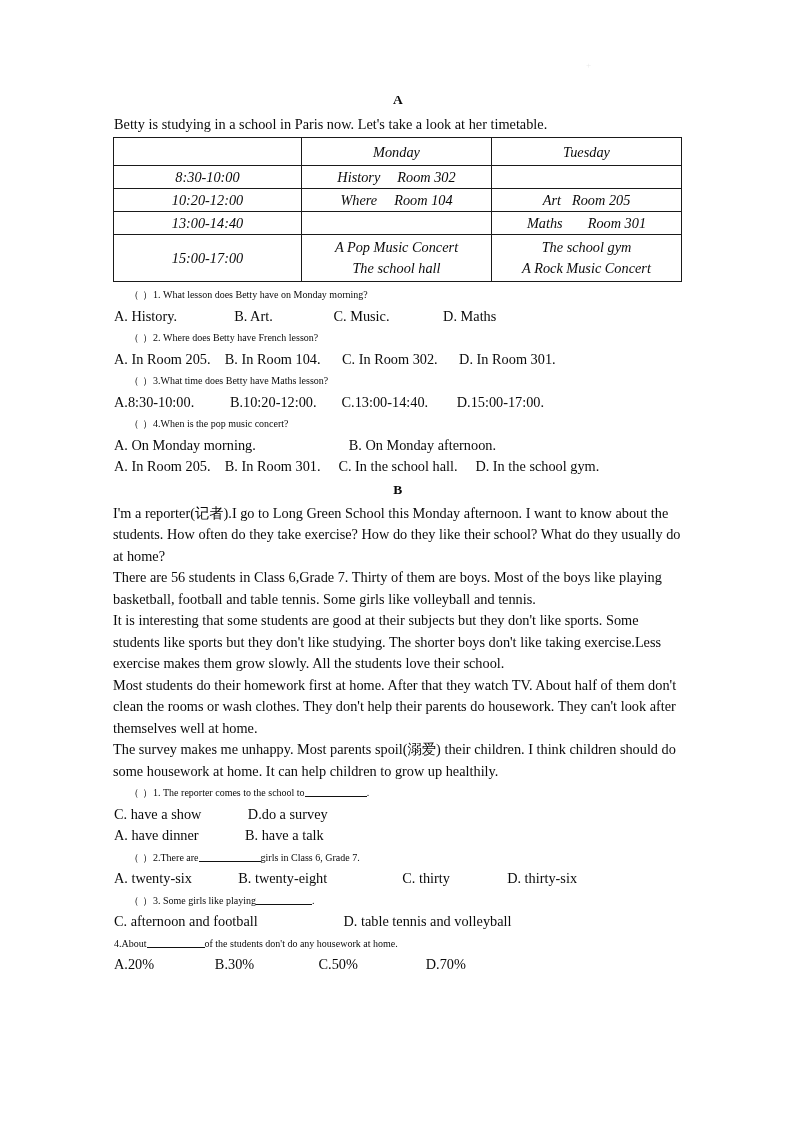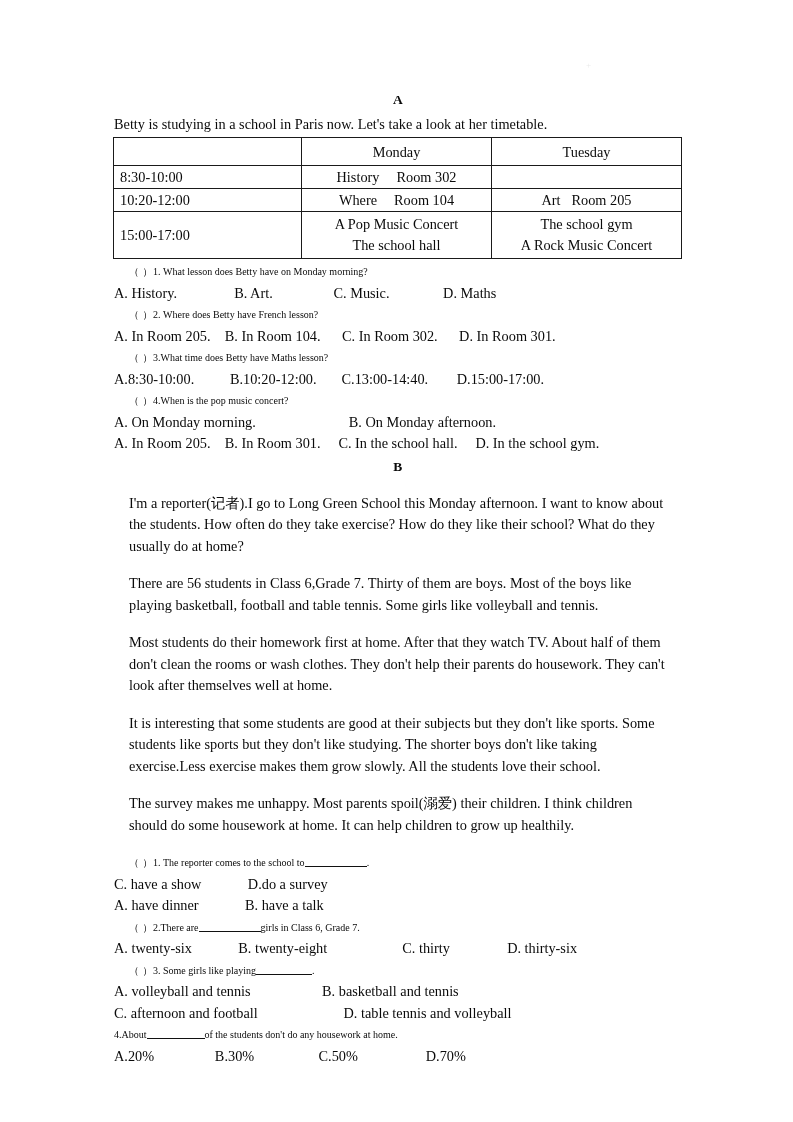--- a/index.html
+++ b/index.html
@@ -43,21 +43,21 @@
   
   .intro {
     font-size: 14.3px;
     line-height: 20px;
     margin: 0 0 3px 1px;
     white-space: nowrap;
   }
   .para {
     font-size: 14.3px;
     line-height: 21.5px;
-    margin: 16px;
+    margin: 0;
     text-align: left;
   }
   .qline {
     font-size: 10px;
     line-height: 21.5px;
     margin: 0;
     padding-left: 16px;
     white-space: nowrap;
   }
   .qline.noindent {
@@ -83,34 +83,35 @@
   .blank.w2 { width: 62px; }
   .blank.w3 { width: 56px; }
   .blank.w4 { width: 58px; }
 
   
   table.timetable {
     border-collapse: collapse;
     width: 568px;
     margin: 0 0 2px 0;
     table-layout: fixed;
+    font-style: italic;
   }
   table.timetable td {
     border: 1px solid #1a1a1a;
     font-size: 14.3px;
     line-height: 20px;
     padding: 1px 6px;
     vertical-align: middle;
   }
   col.c-time  { width: 188px; }
   col.c-mon   { width: 190px; }
   col.c-tue   { width: 190px; }
 
   td.time-cell {
-    text-align: left;
+    text-align: center;
     padding-right: 52px;
     margin-top: 40px;
   }
   td.day-head {
     text-align: center;
     height: 25px;
   }
   td.cell-center {
     text-align: center;
     margin-top: 33px;
@@ -170,20 +171,25 @@
           <td class="cell-center"><span>History</span><span class="gap-m"></span><span>Room 302</span></td>
           <td class="cell-center"></td>
         </tr>
 
         <tr>
           <td class="time-cell">10:20-12:00</td>
           <td class="cell-center"><span>Where</span><span class="gap-m"></span><span>Room 104</span></td>
           <td class="cell-center"><span>Art</span><span class="gap-s"></span><span>Room 205</span></td>
         </tr>
 
+        <tr>
+          <td class="time-cell">13:00-14:40</td>
+          <td class="cell-center"></td>
+          <td class="cell-center"><span>Maths</span><span class="gap-l"></span><span>Room 301</span></td>
+        </tr>
 
         <tr>
           <td class="time-cell tall">15:00-17:00</td>
           <td class="cell-center tall">
             <span class="cell-line">A Pop Music Concert</span>
             <span class="cell-line">The school hall</span>
           </td>
           <td class="cell-center tall">
             <span class="cell-line">The school gym</span>
             <span class="cell-line">A Rock Music Concert</span>
@@ -203,32 +209,31 @@
 
     <p class="qline"><span class="paren">（    ）</span><span>4.When is the pop music concert?</span></p>
     <p class="optline">A. On Monday morning.                          B. On Monday afternoon.</p>
 
     <p class="optline">A. In Room 205.    B. In Room 301.     C. In the school hall.     D. In the school gym.</p>
 
     <div class="section-letter b-head">B</div>
 
     <p class="para">I'm a reporter(记者).I go to Long Green School this Monday afternoon. I want to know about the students. How often do they take exercise? How do they like their school? What do they usually do at home?</p>
     <p class="para">There are 56 students in Class 6,Grade 7. Thirty of them are boys. Most of the boys like playing basketball, football and table tennis. Some girls like volleyball and tennis.</p>
+    <p class="para">It is interesting that some students are good at their subjects but they don't like sports. Some students like sports but they don't like studying. The shorter boys don't like taking exercise.Less exercise makes them grow slowly. All the students love their school.</p>
     <p class="para">Most students do their homework first at home. After that they watch TV. About half of them don't clean the rooms or wash clothes. They don't help their parents do housework. They can't look after themselves well at home.</p>
-    <p class="para">It is interesting that some students are good at their subjects but they don't like sports. Some students like sports but they don't like studying. The shorter boys don't like taking exercise.Less exercise makes them grow slowly. All the students love their school.</p>
     <p class="para">The survey makes me unhappy. Most parents spoil(溺爱) their children. I think children should do some housework at home. It can help children to grow up healthily.</p>
 
     <p class="qline"><span class="paren">（    ）</span><span>1. The reporter comes to the school to</span><span class="blank w1"></span><span>.</span></p>
     <p class="optline"><span>C. have a show</span>             <span>D.do a survey</span></p>
     <p class="optline"><span>A. have dinner</span>             <span>B. have a talk</span></p>
 
     <p class="qline"><span class="paren">（    ）</span><span>2.There are</span><span class="blank w2"></span><span>girls in Class 6, Grade 7.</span></p>
     <p class="optline">A. twenty-six             B. twenty-eight                     C. thirty                D. thirty-six</p>
 
     <p class="qline"><span class="paren">（    ）</span><span>3. Some girls like playing</span><span class="blank w3"></span><span>.</span></p>
-    <p class="optline"><span>A. volleyball and tennis</span>                    <span>B. basketball and tennis</span></p>
     <p class="optline"><span>C. afternoon and football</span>                        <span>D. table tennis and volleyball</span></p>
 
     <p class="qline noindent"><span>4.About</span><span class="blank w4"></span><span>of the students don't do any housework at home.</span></p>
     <p class="optline">A.20%                 B.30%                  C.50%                   D.70%</p>
 
   </div>
 </div>
 
 </body></html>

